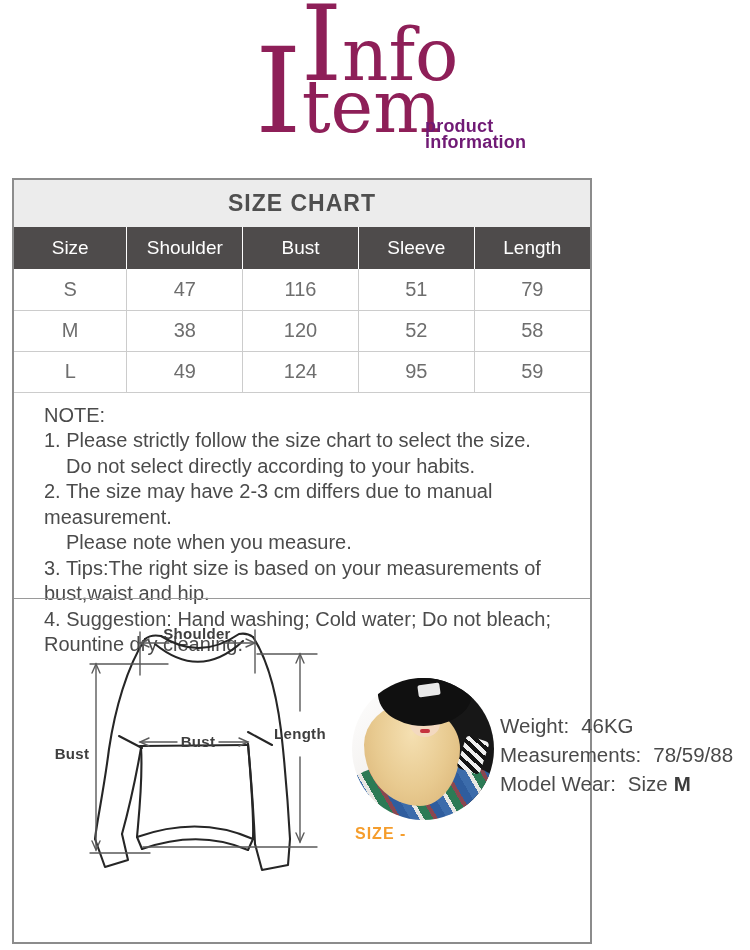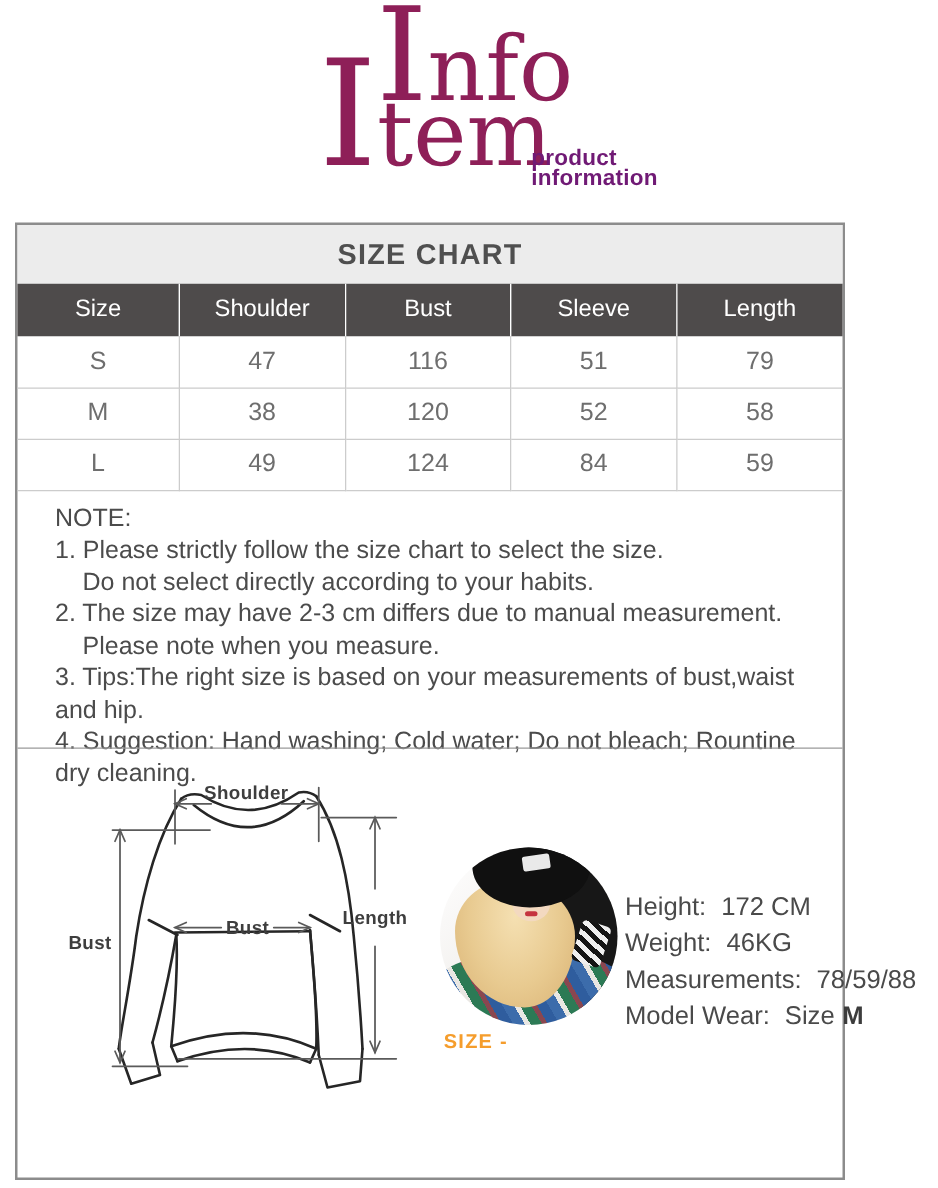--- a/index.html
+++ b/index.html
@@ -18,21 +18,21 @@
   .logo-big1 { font-size:104px; }
   .logo-big2 { font-size:118px; }
   .logo-small { font-size:72px; }
   .logo-tagline {
     position:absolute; left:425px; top:118px; color:#701a75;
     font-size:18px; line-height:16px; font-weight:600; letter-spacing:.2px;
   }
 
   
   .info-box {
-    position:absolute; left:12px; top:178px; width:664px; height:766px;
+    position:absolute; left:12px; top:178px; width:580px; height:766px;
     border:2px solid #8c8c8c; background:#fff;
   }
   .chart-title-bar {
     height:47px; background:#ececec; display:flex; align-items:center; justify-content:center;
   }
   .chart-title-bar h2 { font-size:23px; font-weight:bold; color:#4f4f4f; letter-spacing:1px; }
 
   table.size-table { width:100%; border-collapse:collapse; table-layout:fixed; }
   table.size-table th {
     background:#4e4b4b; color:#ffffff; font-weight:400; font-size:19px;
@@ -130,21 +130,21 @@
           <td>M</td>
           <td>38</td>
           <td>120</td>
           <td>52</td>
           <td>58</td>
         </tr>
         <tr>
           <td>L</td>
           <td>49</td>
           <td>124</td>
-          <td>84</td>
+          <td>95</td>
           <td>59</td>
         </tr>
       </tbody>
     </table>
 
     <div class="notes">
       <div class="note-line">NOTE:</div>
       <div class="note-line">1. Please strictly follow the size chart to select the size.</div>
       <div class="note-line note-indent">Do not select directly according to your habits.</div>
       <div class="note-line">2. The size may have 2-3 cm differs due to manual measurement.</div>
@@ -219,23 +219,20 @@
         <div class="photo-hat-label"></div>
         <div class="photo-zebra"></div>
       </div>
 
       <div class="model-caption">
         <span class="prefix">SIZE -</span>
       </div>
 
       <div class="model-info">
         <div class="mi-row">
-          <span class="mi-label">Height:</span><span class="mi-value">172 CM</span><span class="mi-bold"></span>
-        </div>
-        <div class="mi-row">
           <span class="mi-label">Weight:</span><span class="mi-value">46KG</span><span class="mi-bold"></span>
         </div>
         <div class="mi-row">
           <span class="mi-label">Measurements:</span><span class="mi-value">78/59/88</span><span class="mi-bold"></span>
         </div>
         <div class="mi-row">
           <span class="mi-label">Model Wear:</span><span class="mi-value">Size</span><span class="mi-bold">M</span>
         </div>
       </div>
 

